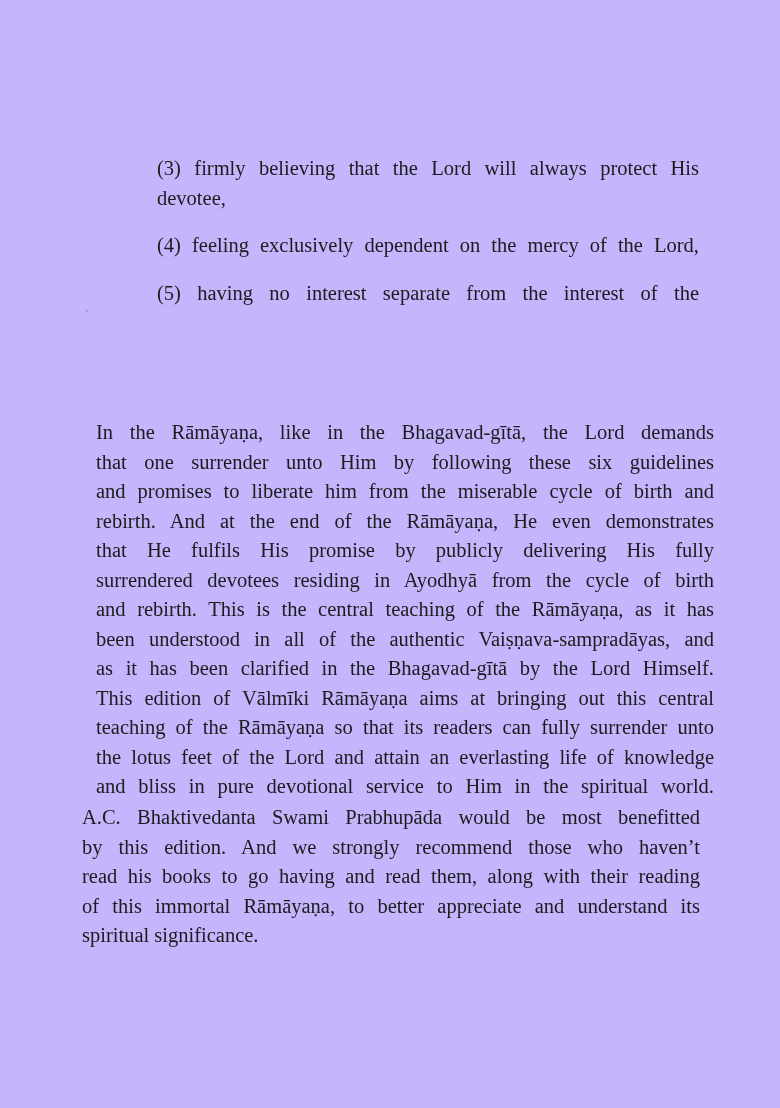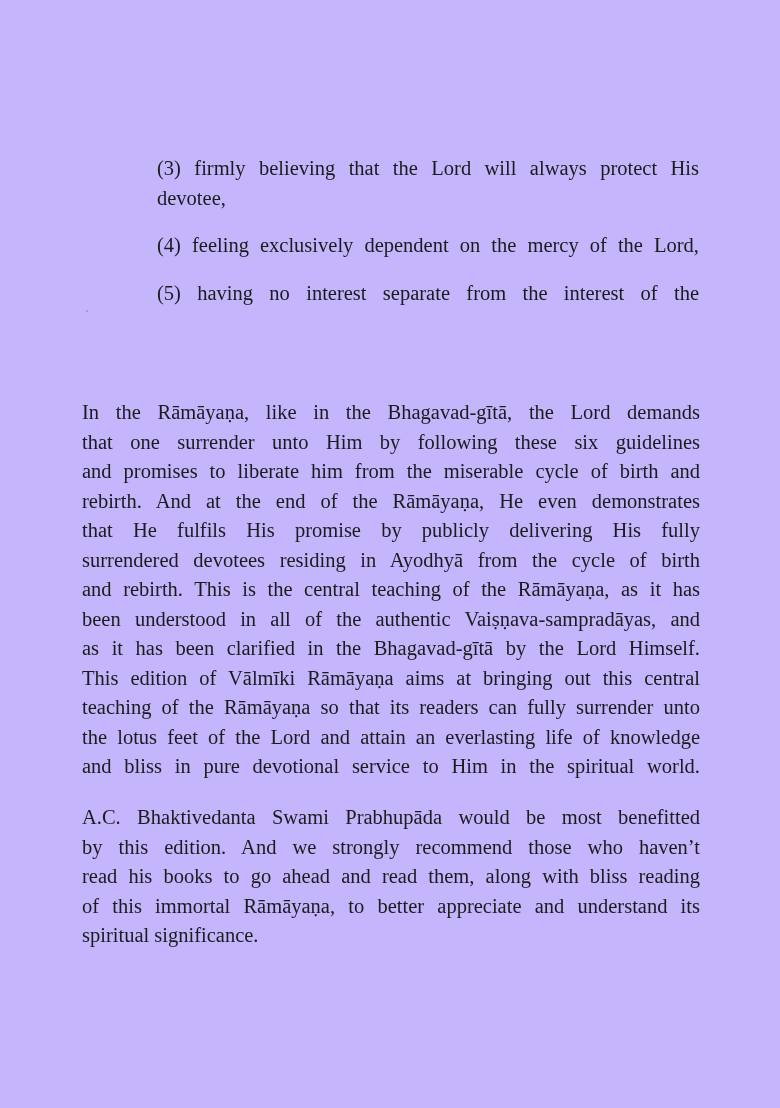--- a/index.html
+++ b/index.html
@@ -42,21 +42,21 @@
       text-align-last: justify;
     }
     .line.last {
       text-align-last: left;
     }
     .para {
       position: absolute;
       left: 82px;
       width: 618px;
     }
-    .para-1 { top: 398px; }
+    .para-1 { top: 418px; margin-left: 14px; }
     .para-2 { top: 803px; }
     .speck {
       position: absolute;
       left: 86px;
       top: 310px;
       width: 2px;
       height: 2px;
       background: #9a9a9a;
       border-radius: 1px;
     }
@@ -93,18 +93,18 @@
     <span class="line">as it has been clarified in the Bhagavad-gītā by the Lord Himself.</span>
     <span class="line">This edition of Vālmīki Rāmāyaṇa aims at bringing out this central</span>
     <span class="line">teaching of the Rāmāyaṇa so that its readers can fully surrender unto</span>
     <span class="line">the lotus feet of the Lord and attain an everlasting life of knowledge</span>
     <span class="line">and bliss in pure devotional service to Him in the spiritual world.</span>
   </div>
 
   <div class="para para-2">
     <span class="line">A.C. Bhaktivedanta Swami Prabhupāda would be most benefitted</span>
     <span class="line">by this edition. And we strongly recommend those who haven’t</span>
-    <span class="line">read his books to go ahead and read them, along with bliss reading</span>
+    <span class="line">read his books to go having and read them, along with their reading</span>
     <span class="line">of this immortal Rāmāyaṇa, to better appreciate and understand its</span>
     <span class="line last">spiritual significance.</span>
   </div>
 
 </div>
 
 </body></html>

